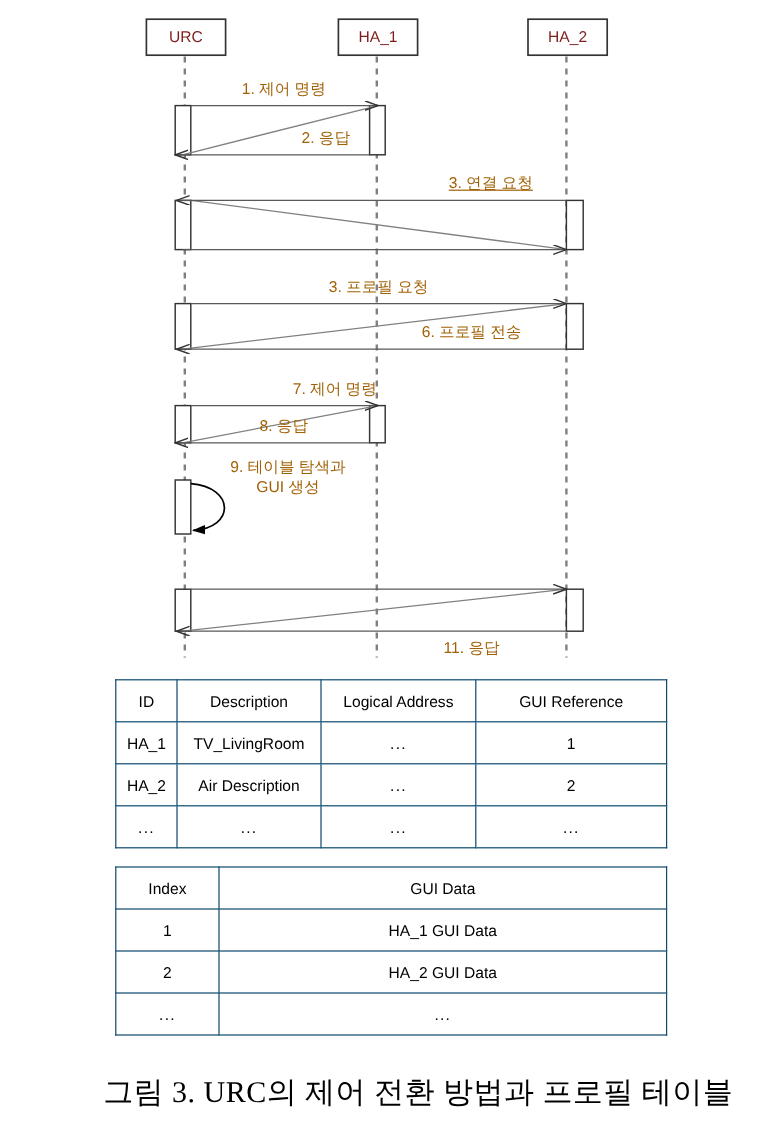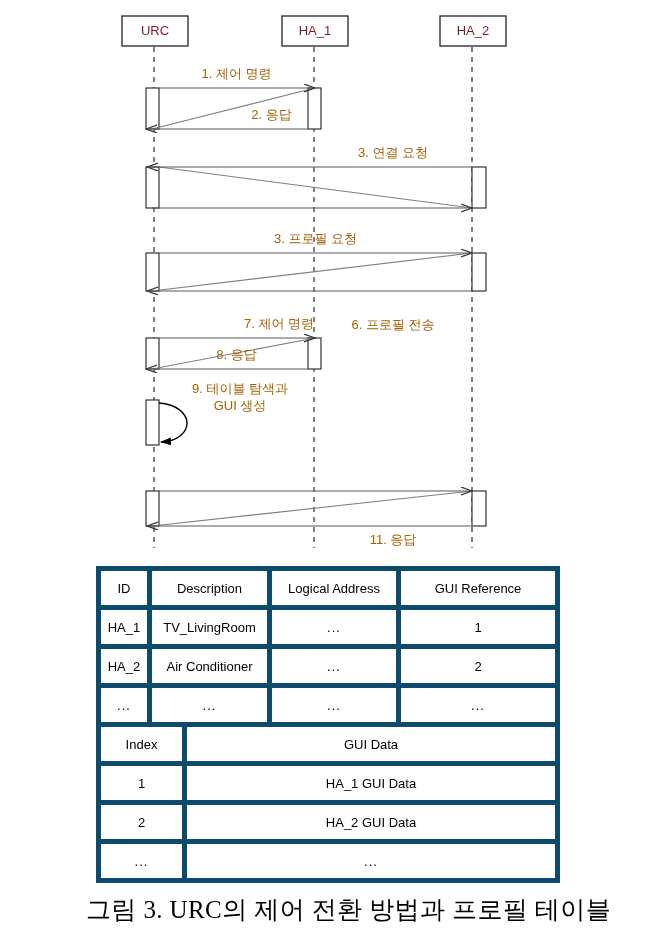--- a/index.html
+++ b/index.html
@@ -49,21 +49,21 @@
   .msg-label.center { text-align: center; }
 
   
   .tbl {
     position: absolute;
     border-collapse: collapse;
     table-layout: fixed;
     background: #fff;
   }
   .tbl td, .tbl th {
-    border: 5px solid #0c4a6e;
+    border: 1px solid #0c4a6e;
     font-weight: normal;
     font-size: 13px;
     color: #000;
     text-align: center;
     vertical-align: middle;
     padding: 0;
     height: 34px;
     font-family: "Liberation Sans", sans-serif;
   }
   .tbl .dots { letter-spacing: 1px; }
@@ -163,24 +163,24 @@
     </g>
   </svg>
 
   <div class="lifeline-label" style="left:122px; top:24px; width:66px;">URC</div>
   <div class="lifeline-label" style="left:282px; top:24px; width:66px;">HA_1</div>
   <div class="lifeline-label" style="left:440px; top:24px; width:66px;">HA_2</div>
 
   <div class="msg-label center" style="left:159px; top:66px; width:155px;">1. 제어 명령</div>
   <div class="msg-label center" style="left:159px; top:107px; width:155px;margin-left:35px;">2. 응답</div>
 
-  <div class="msg-label center" style="left:314px; top:145px; width:158px;">3. 연결 요청</div>
+  <div class="msg-label center" style="left:330px; top:145px; width:158px;text-decoration:underline;">3. 연결 요청</div>
 
   <div class="msg-label center" style="left:159px; top:231px; width:313px;">3. 프로필 요청</div>
-  <div class="msg-label center" style="left:314px; top:269px; width:158px;margin-top:48px;">6. 프로필 전송</div>
+  <div class="msg-label center" style="left:314px; top:269px; width:158px;">6. 프로필 전송</div>
 
   <div class="msg-label center" style="left:159px; top:316px; width:155px;text-align:right;">7. 제어 명령</div>
   <div class="msg-label center" style="left:159px; top:347px; width:155px;">8. 응답</div>
 
   <div class="msg-label center" style="left:165px; top:381px; width:150px;">9. 테이블 탐색과</div>
   <div class="msg-label center" style="left:165px; top:398px; width:150px;">GUI 생성</div>
 
   <div class="msg-label center" style="left:314px; top:502px; width:158px;margin-top:30px;">11. 응답</div>
 
   <table class="tbl" style="left:96px; top:566px; width:459px;">
@@ -200,21 +200,21 @@
     </thead>
     <tbody>
       <tr>
         <td>HA_1</td>
         <td>TV_LivingRoom</td>
         <td class="dots">...</td>
         <td>1</td>
       </tr>
       <tr>
         <td>HA_2</td>
-        <td>Air Conditioner</td>
+        <td>Air Description</td>
         <td class="dots">...</td>
         <td>2</td>
       </tr>
       <tr>
         <td class="dots">...</td>
         <td class="dots">...</td>
         <td class="dots">...</td>
         <td class="dots">...</td>
       </tr>
     </tbody>

